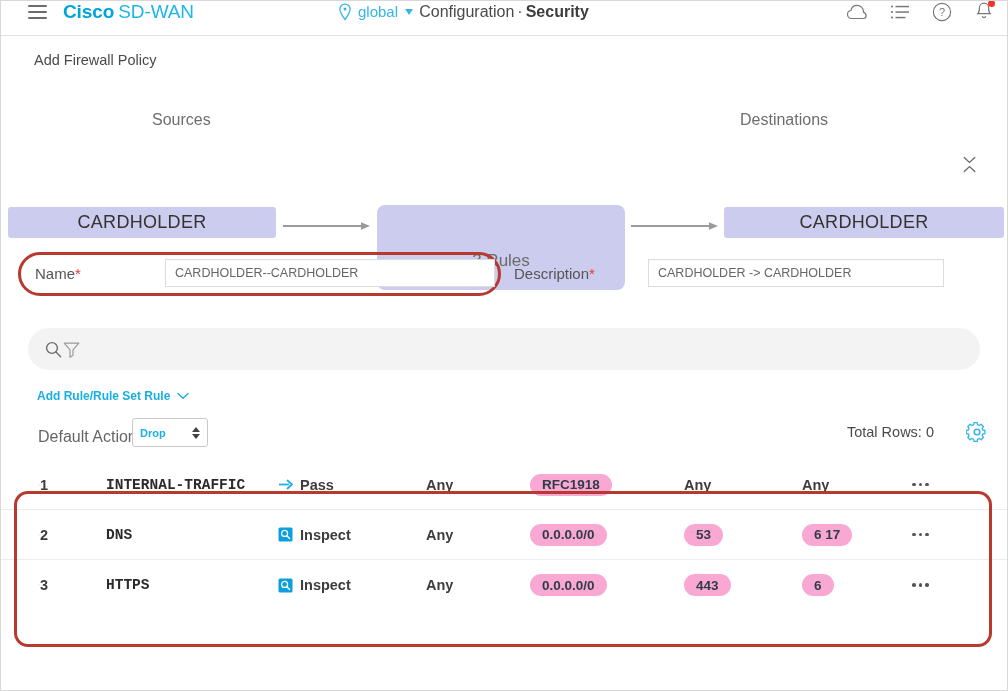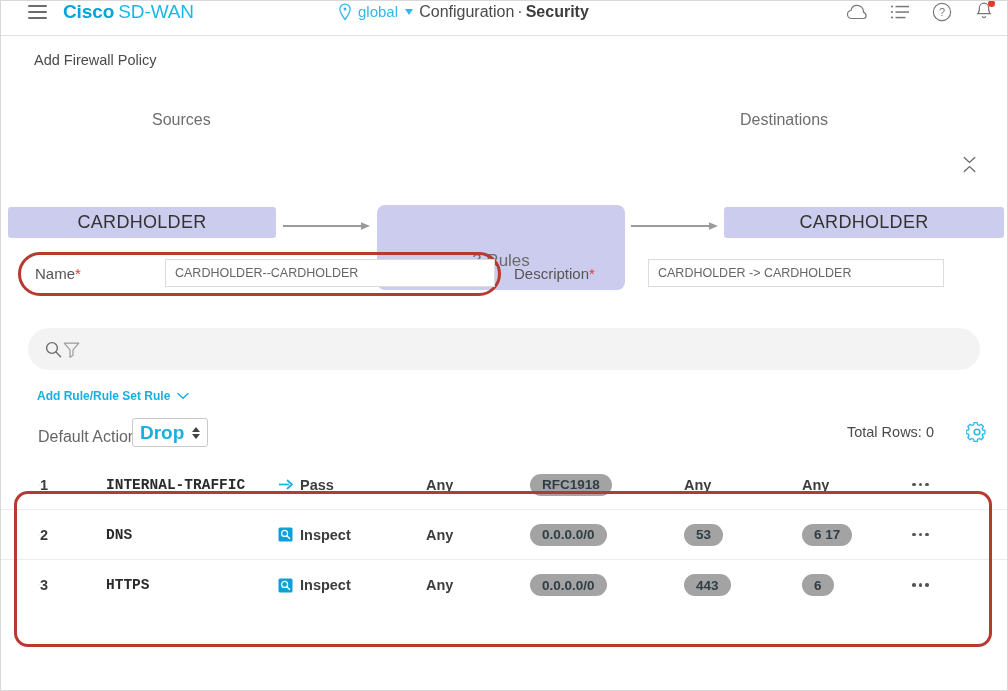--- a/index.html
+++ b/index.html
@@ -212,21 +212,21 @@
   }
   .da-select {
     position: absolute; left: 132px; top: 4px;
     width: 76px; height: 29px;
     border: 1px solid #c9c9c9; border-radius: 3px;
     background: #fff;
     display: flex; align-items: center;
     padding: 0 7px;
     cursor: pointer;
   }
-  .da-select .val { color: #1aafe0; font-size: 19px; font-weight: bold; flex: 1; }
+  .da-select .val { color: #1aafe0; font-size: 11px; font-weight: bold; flex: 1; }
   .stepper { display: flex; flex-direction: column; gap: 2px; }
   .stepper i {
     display: block; width: 0; height: 0;
     border-left: 4px solid transparent;
     border-right: 4px solid transparent;
   }
   .stepper i.up { border-bottom: 5px solid #444; }
   .stepper i.dn { border-top: 5px solid #444; }
 
   .total-rows {
@@ -276,21 +276,21 @@
   .td { display: flex; align-items: center; }
   .td.bold { font-weight: bold; color: #2b2b2b; font-family: Liberation Mono, monospace; }
   .td.plain { color: #3d3d3d; font-weight: bold; }
 
   .row-chev { cursor: pointer; display: block; }
 
   .act-cell { display: flex; align-items: center; gap: 7px; font-weight: bold; color: #3d3d3d; }
 
   .badge {
     display: inline-flex; align-items: center; justify-content: center;
-    background: #a3a3a3;
+    background: #f9a8d4;
     border-radius: 11px;
     height: 22px;
     padding: 0 12px;
     font-size: 13.5px; font-weight: bold; color: #2f3e46;
   }
 
   .dots {
     display: flex; gap: 3px; cursor: pointer;
   }
   .dots i { width: 3.5px; height: 3.5px; border-radius: 50%; background: #555; display: block; }

